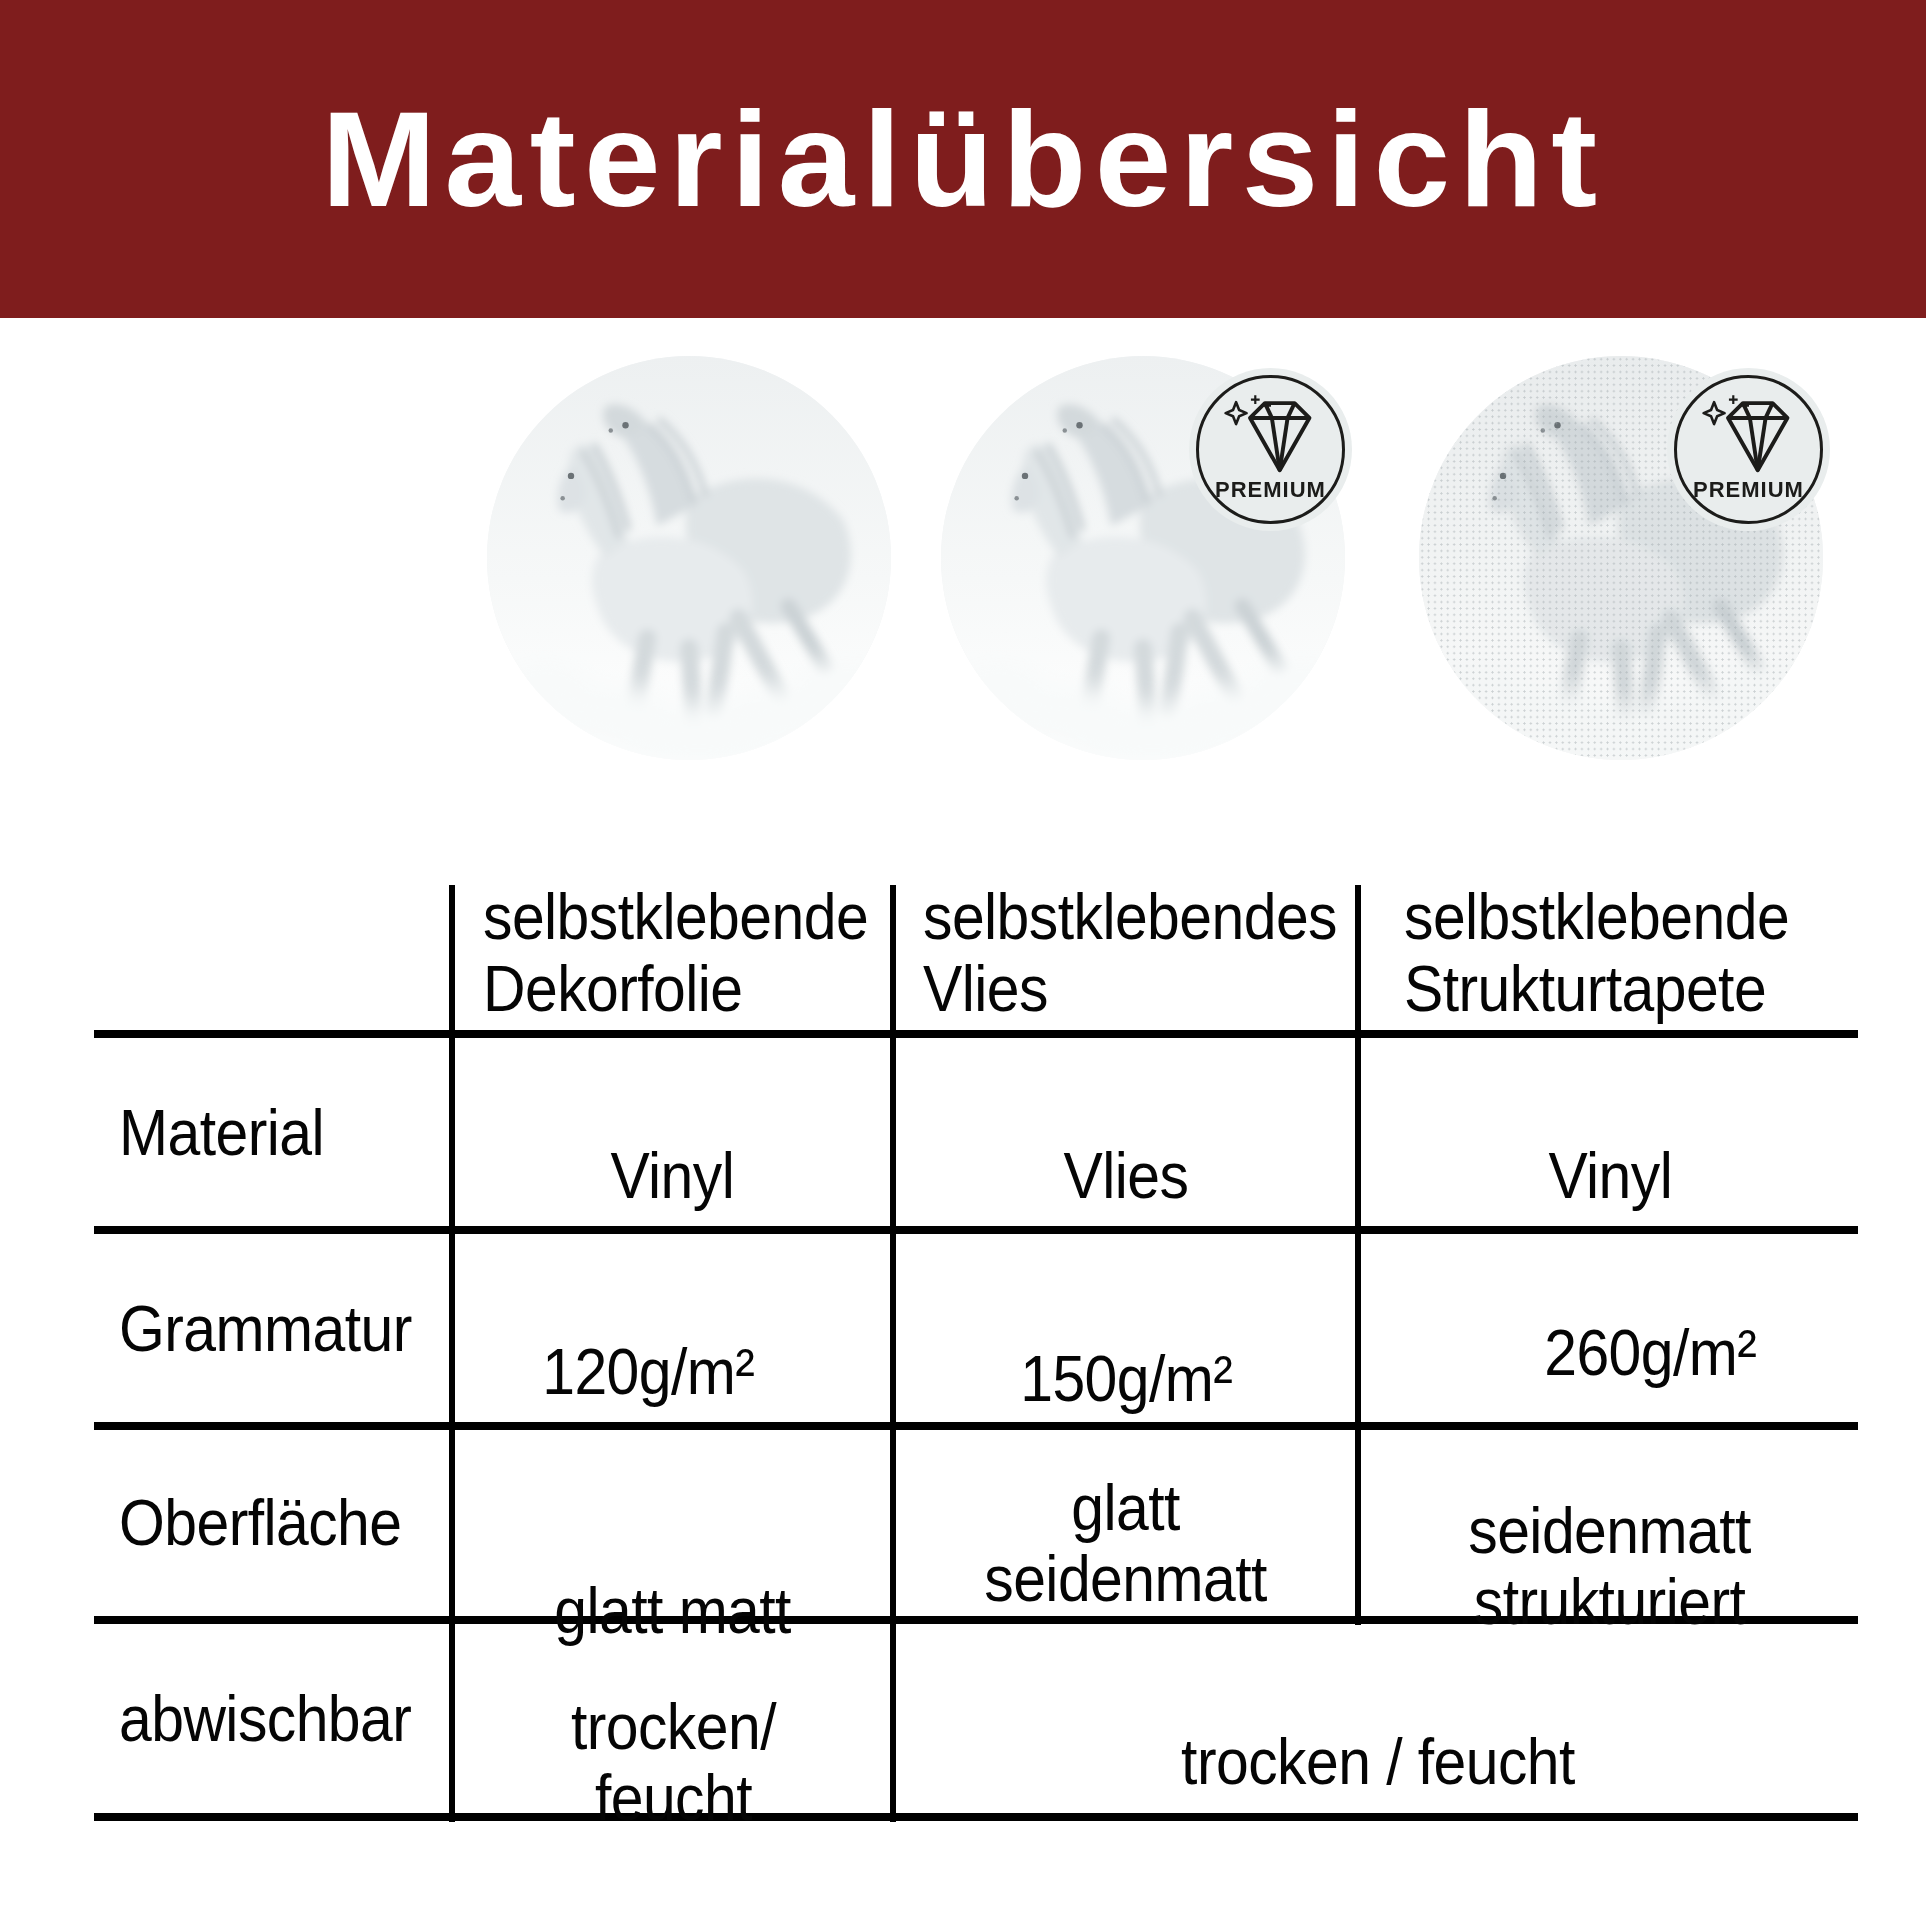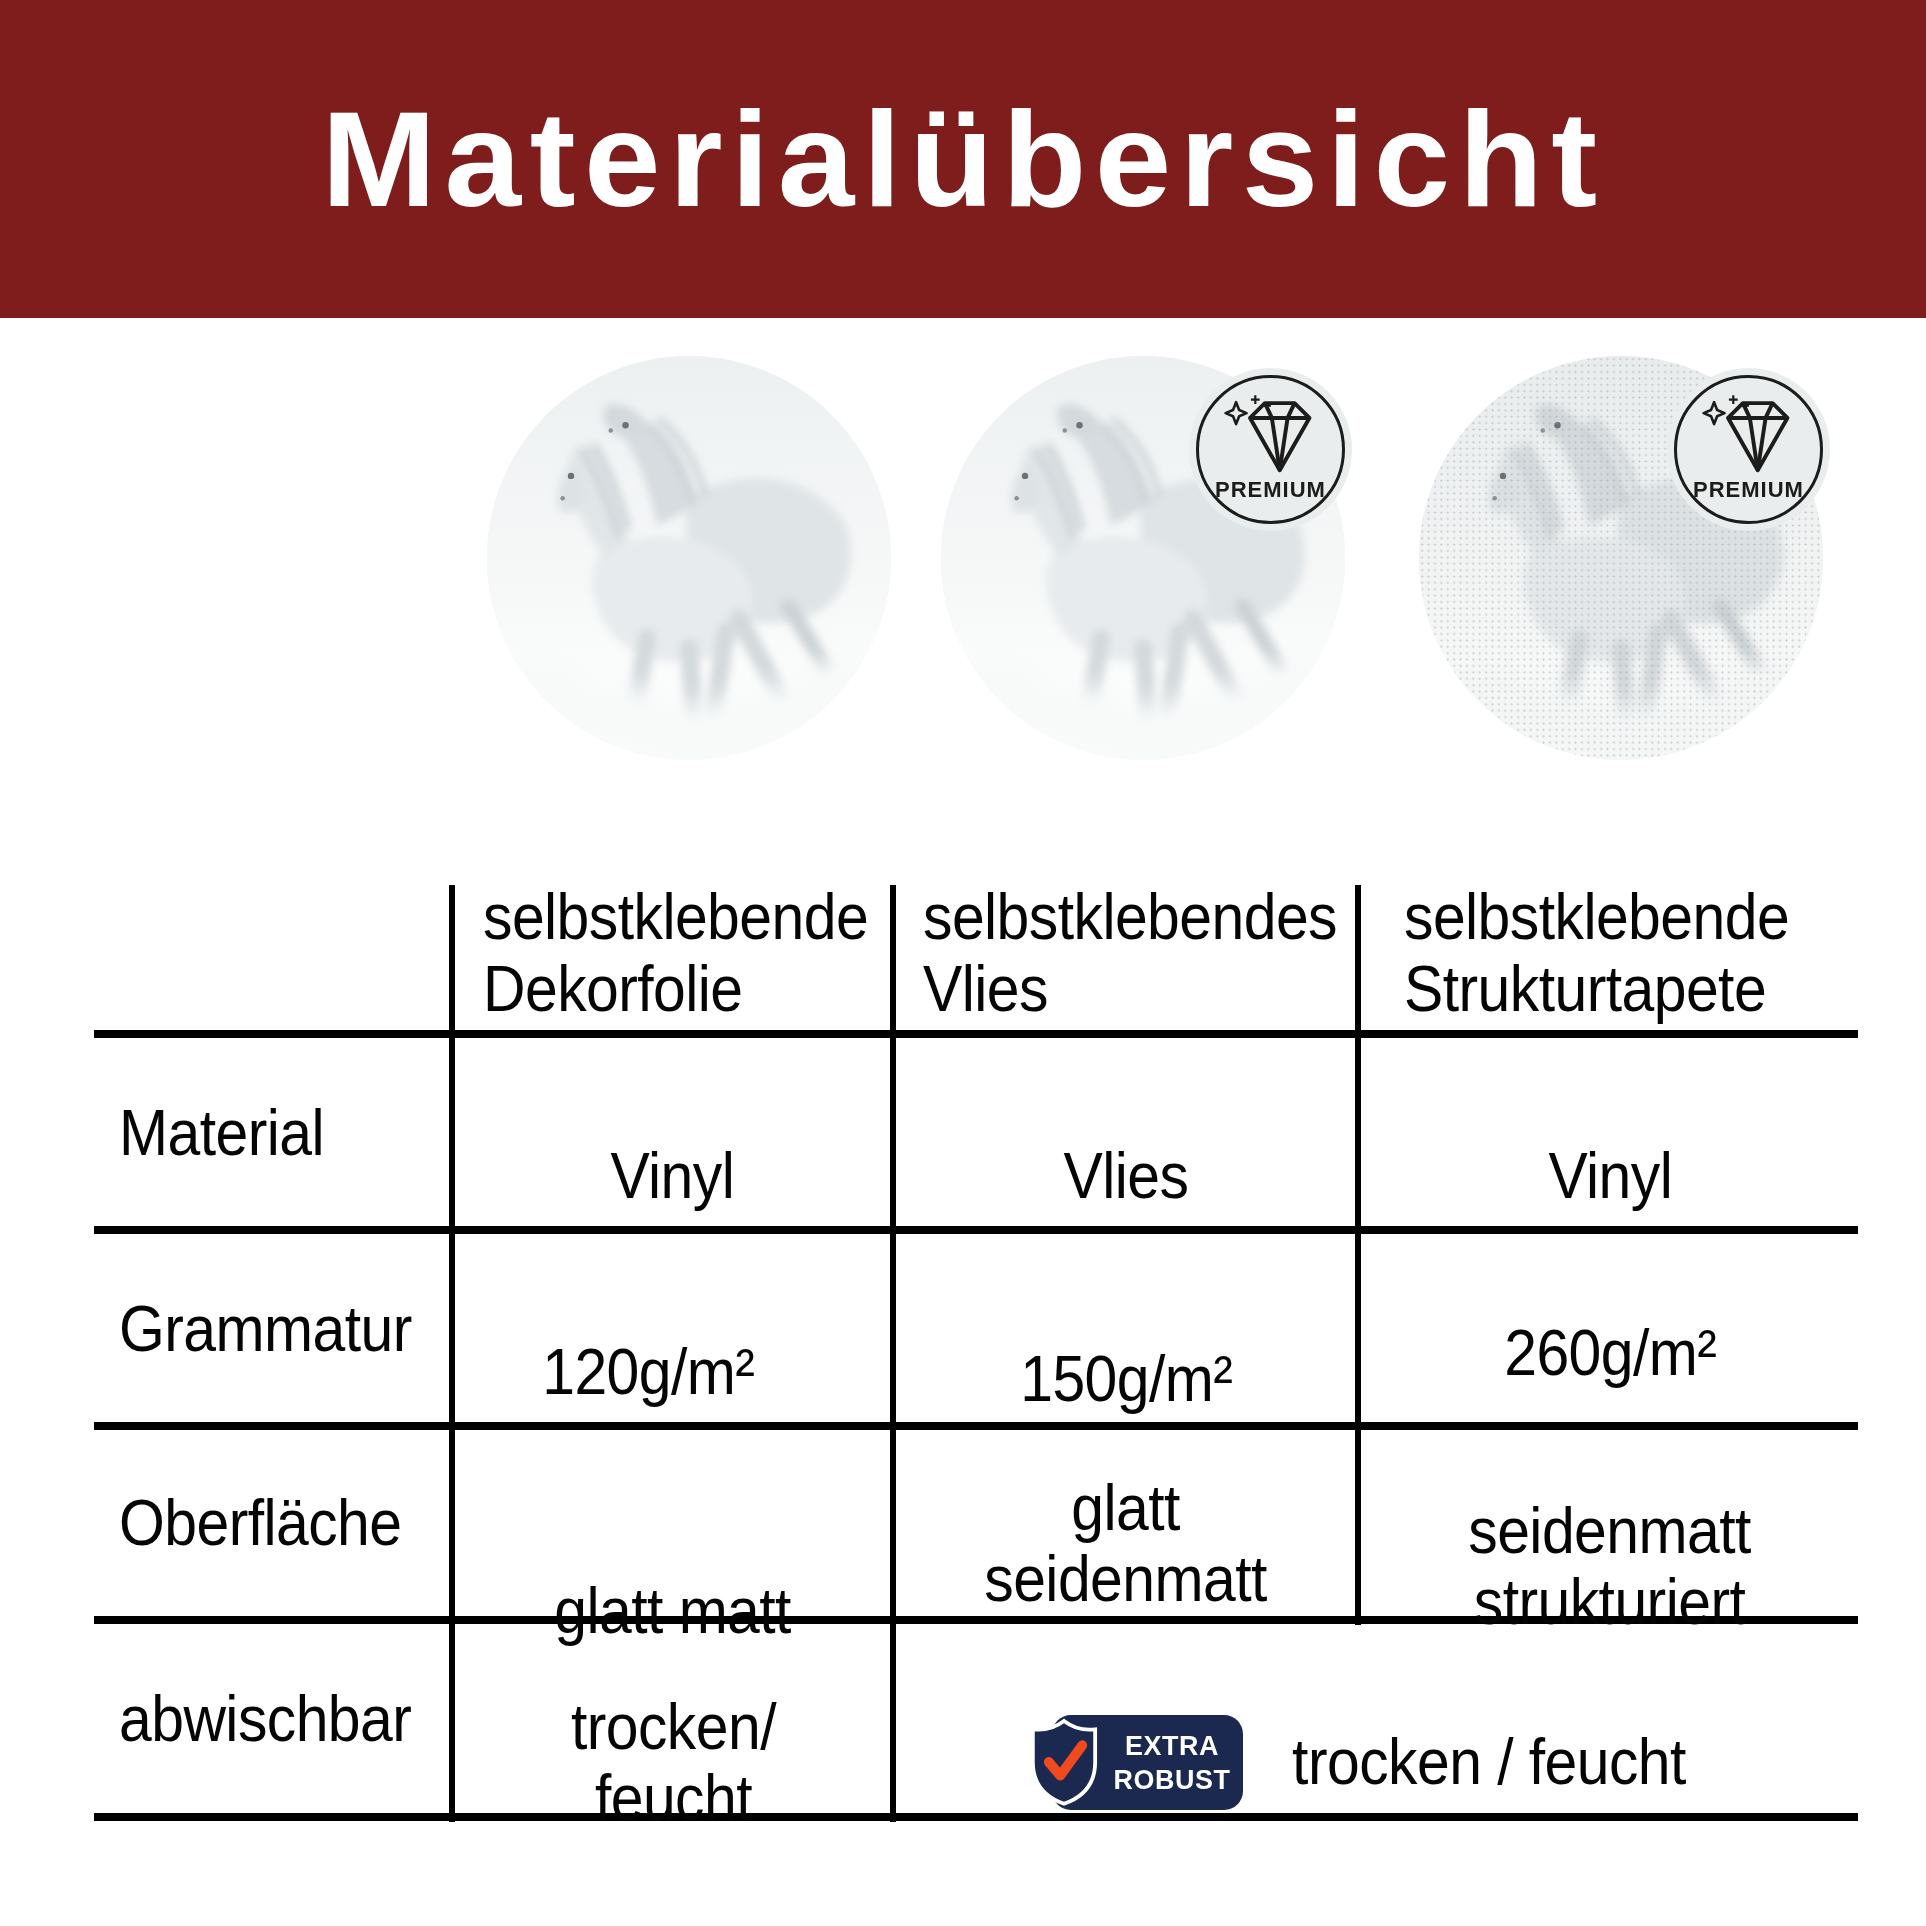--- a/index.html
+++ b/index.html
@@ -205,21 +205,21 @@
     <div class="inner">Vinyl</div>
   </div>
 
 <div class="rowlabel" style="top:1235px;height:187px">Grammatur</div>
 <div class="cell" style="left:431px;top:1235px;width:435px;height:187px">
     <div class="inner">120g/m²</div>
   </div>
 <div class="cell" style="left:896px;top:1235px;width:460px;height:201px">
     <div class="inner">150g/m²</div>
   </div>
-<div class="cell" style="left:1361px;top:1235px;width:498px;height:149px">
+<div class="cell" style="left:1401px;top:1235px;width:498px;height:149px">
     <div class="inner">260g/m²</div>
   </div>
 
 <div class="rowlabel" style="top:1430px;height:186px">Oberfläche</div>
 <div class="cell" style="left:455px;top:1474px;width:435px;height:186px">
     <div class="inner">glatt matt</div>
   </div>
 <div class="cell" style="left:896px;top:1430px;width:460px;height:140px">
   <div class="inner">
     <div>glatt</div>
@@ -234,25 +234,15 @@
 </div>
 
 <div class="rowlabel" style="top:1624px;height:189px">abwischbar</div>
 <div class="cell" style="left:456px;top:1624px;width:435px;height:189px">
   <div class="inner">
     <div>trocken/</div>
     <div>feucht</div>
   </div>
 </div>
 <div class="cell" style="left:896px;top:1624px;width:963px;height:189px;gap:32px">
-  <div class="robust-badge">
-    <svg class="robust-shield" viewBox="0 0 100 120">
-      <path d="M50,6 C62,15 76,19 91,17 L91,60 C91,92 73,107 50,115 C27,107 9,92 9,60 L9,17 C24,19 38,15 50,6 Z" fill="#1b2951" stroke="#ffffff" stroke-width="5"></path>
-      <path d="M30,60 L45,78 L74,38" fill="none" stroke="#f14a1e" stroke-width="13" stroke-linecap="round" stroke-linejoin="round"></path>
-    </svg>
-    <div class="robust-text">
-      <span>EXTRA</span>
-      <span>ROBUST</span>
-    </div>
-  </div>
   <div class="merged-text">trocken / feucht</div>
 </div>
 
 
 </body></html>

